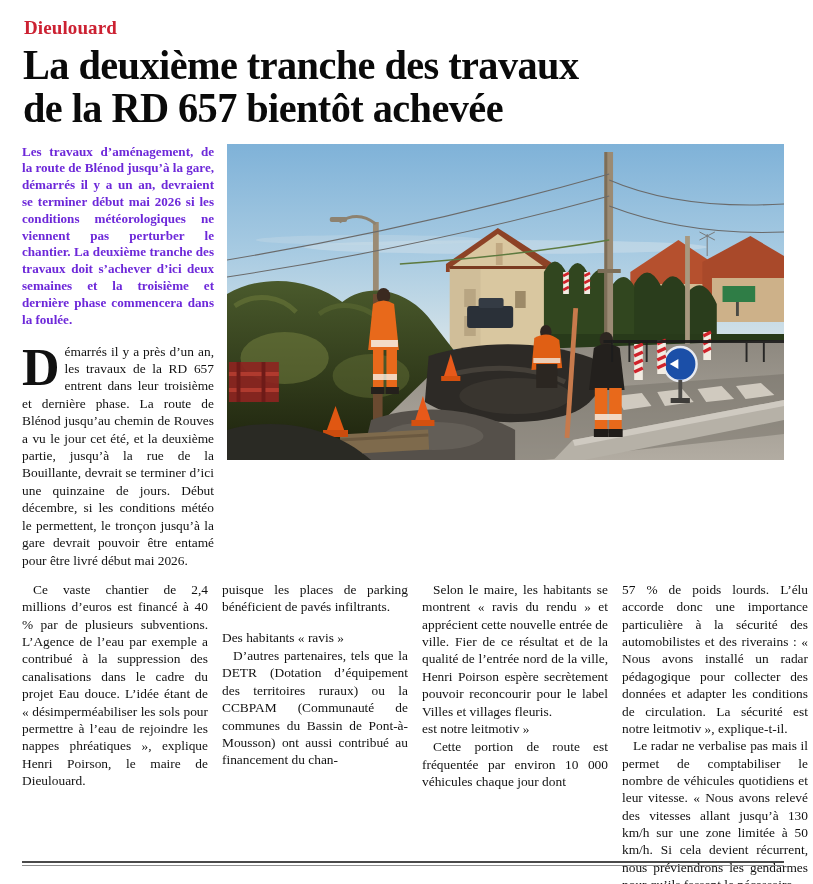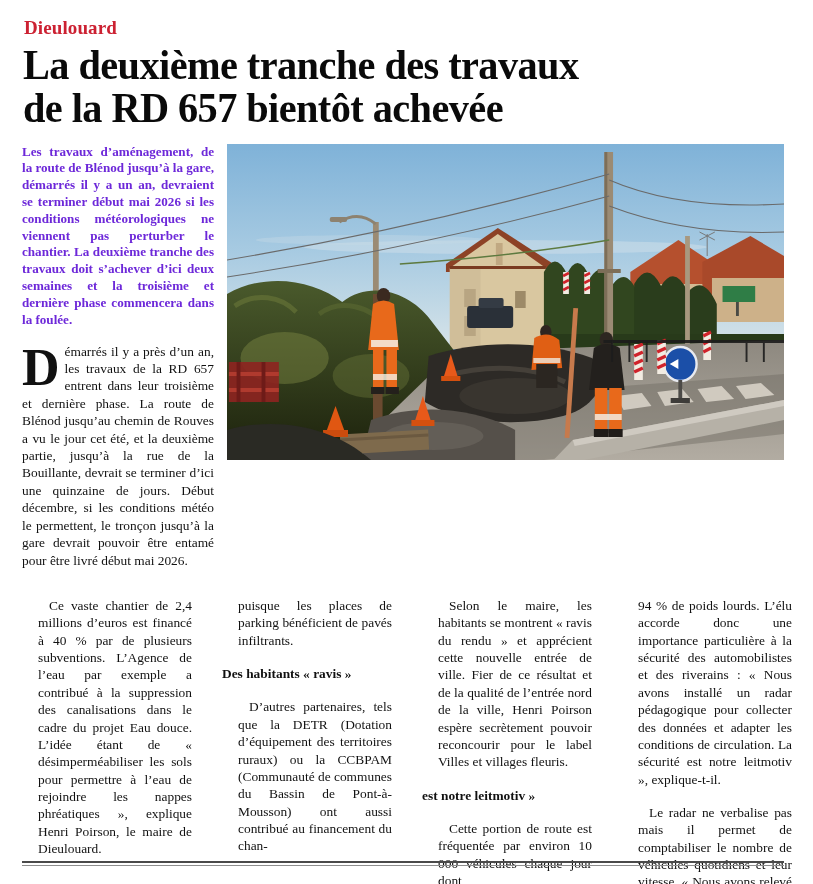--- a/index.html
+++ b/index.html
@@ -120,26 +120,26 @@
   .col {
     width: 186px;
     flex: 0 0 186px;
     overflow: hidden;
   }
   .col p {
     font-size: 13.4px;
     line-height: 1.295;
     text-align: justify;
     hyphens: auto;
-    margin: 16px;
+    margin: 0;
     text-indent: 11px;
   }
   .col p.noindent { text-indent: 0; }
   .subhead {
-    font-weight: bold;
+    font-weight: normal;
     font-size: 13.2px;
     line-height: 1.24;
     text-indent: 0 !important;
     text-align: left !important;
     margin: 13px 0 1px 0 !important;
   }
   .subhead.centered { text-align: center !important; }
 
   
   .bottom-rules {
@@ -374,21 +374,21 @@
       <p>D’autres partenaires, tels que la DETR (Dotation d’équipement des territoires ruraux) ou la CCBPAM (Communauté de communes du Bassin de Pont-à-Mousson) ont aussi contribué au financement du chan-</p>
     </div>
 
     <div class="col">
       <p>Selon le maire, les habitants se montrent « ravis du rendu » et apprécient cette nouvelle entrée de ville. Fier de ce résultat et de la qualité de l’entrée nord de la ville, Henri Poirson espère secrètement pouvoir reconcourir pour le label Villes et villages fleuris.</p>
       <p class="subhead" style="margin-top:0 !important;">est notre leitmotiv »</p>
       <p>Cette portion de route est fréquentée par environ 10 000 véhicules chaque jour dont</p>
     </div>
 
     <div class="col">
-      <p class="noindent">94 % de poids lourds. L’élu accorde donc une importance particulière à la sécurité des automobilistes et des riverains : « Nous avons installé un radar pédagogique pour collecter des données et adapter les conditions de circulation. La sécurité est notre leitmotiv », explique-t-il.</p>
+      <p class="noindent">57 % de poids lourds. L’élu accorde donc une importance particulière à la sécurité des automobilistes et des riverains : « Nous avons installé un radar pédagogique pour collecter des données et adapter les conditions de circulation. La sécurité est notre leitmotiv », explique-t-il.</p>
       <p>Le radar ne verbalise pas mais il permet de comptabiliser le nombre de véhicules quotidiens et leur vitesse. « Nous avons relevé des vitesses allant jusqu’à 130 km/h sur une zone limitée à 50 km/h. Si cela devient récurrent, nous préviendrons les gendarmes pour qu’ils fassent le nécessaire. »</p>
 
     </div>
   </div>
 
   <div class="bottom-rules">
     <div class="rule-thick"></div>
     <div class="rule-thin"></div>
   </div>
 

